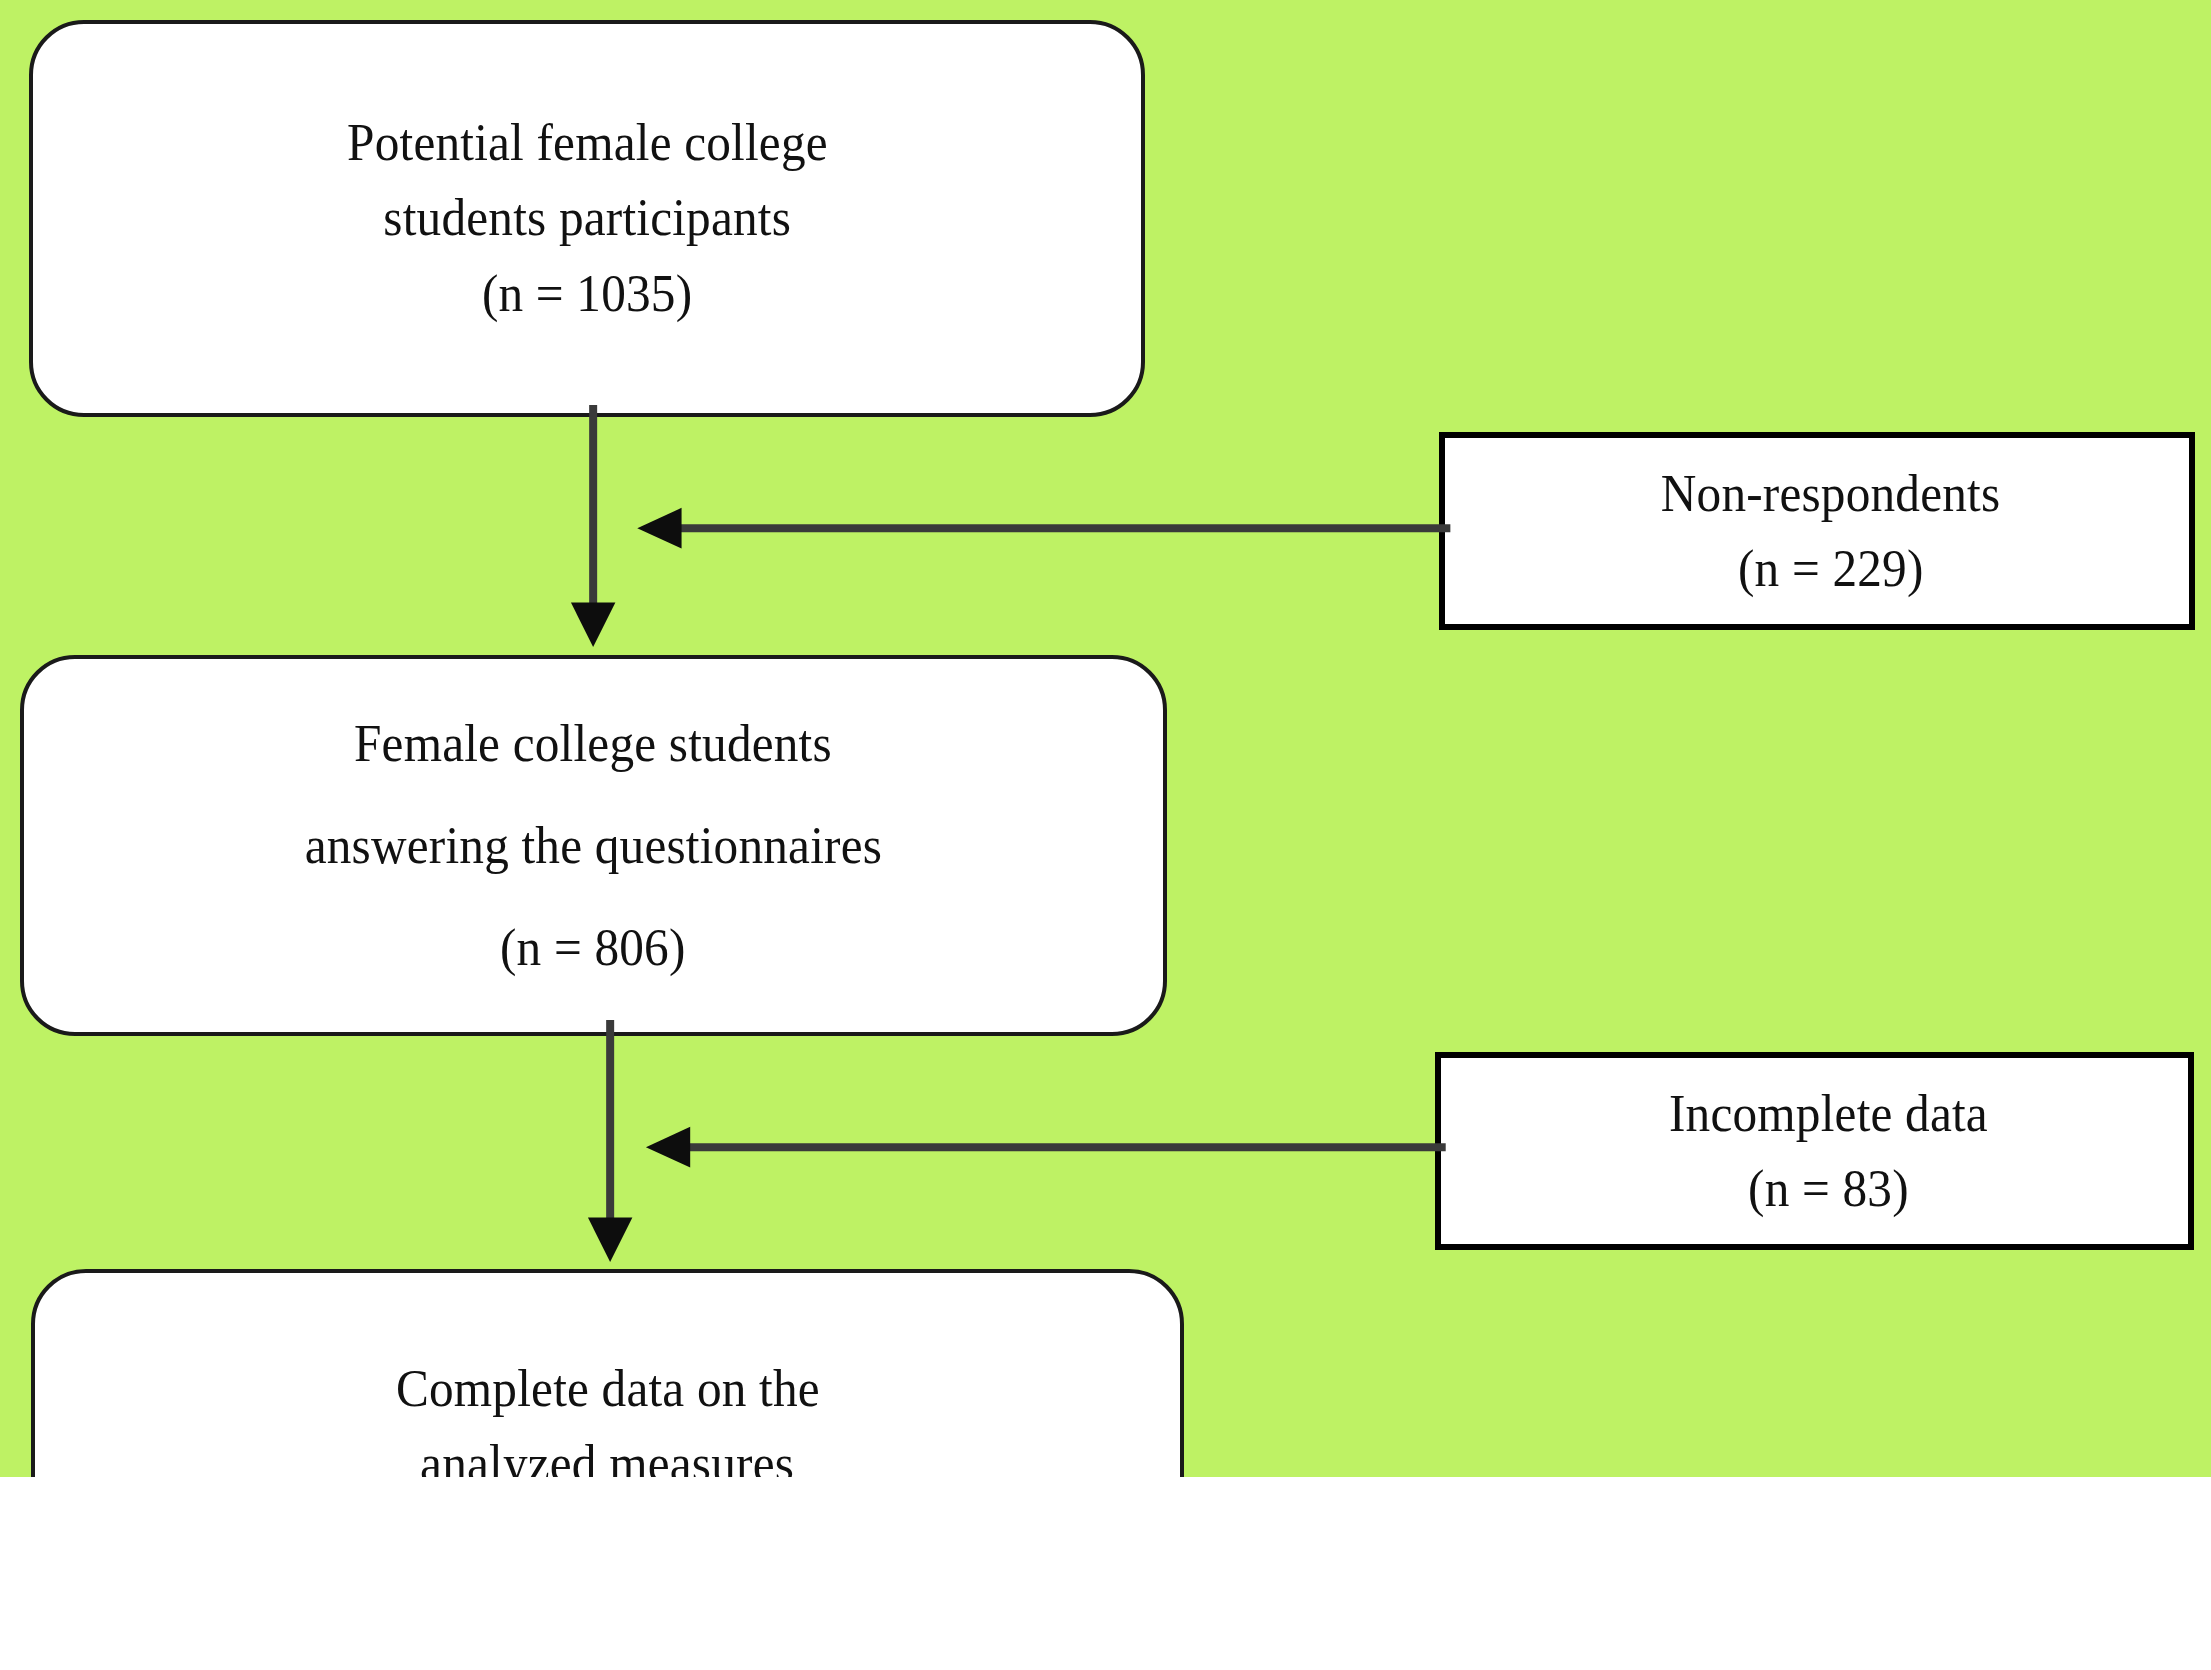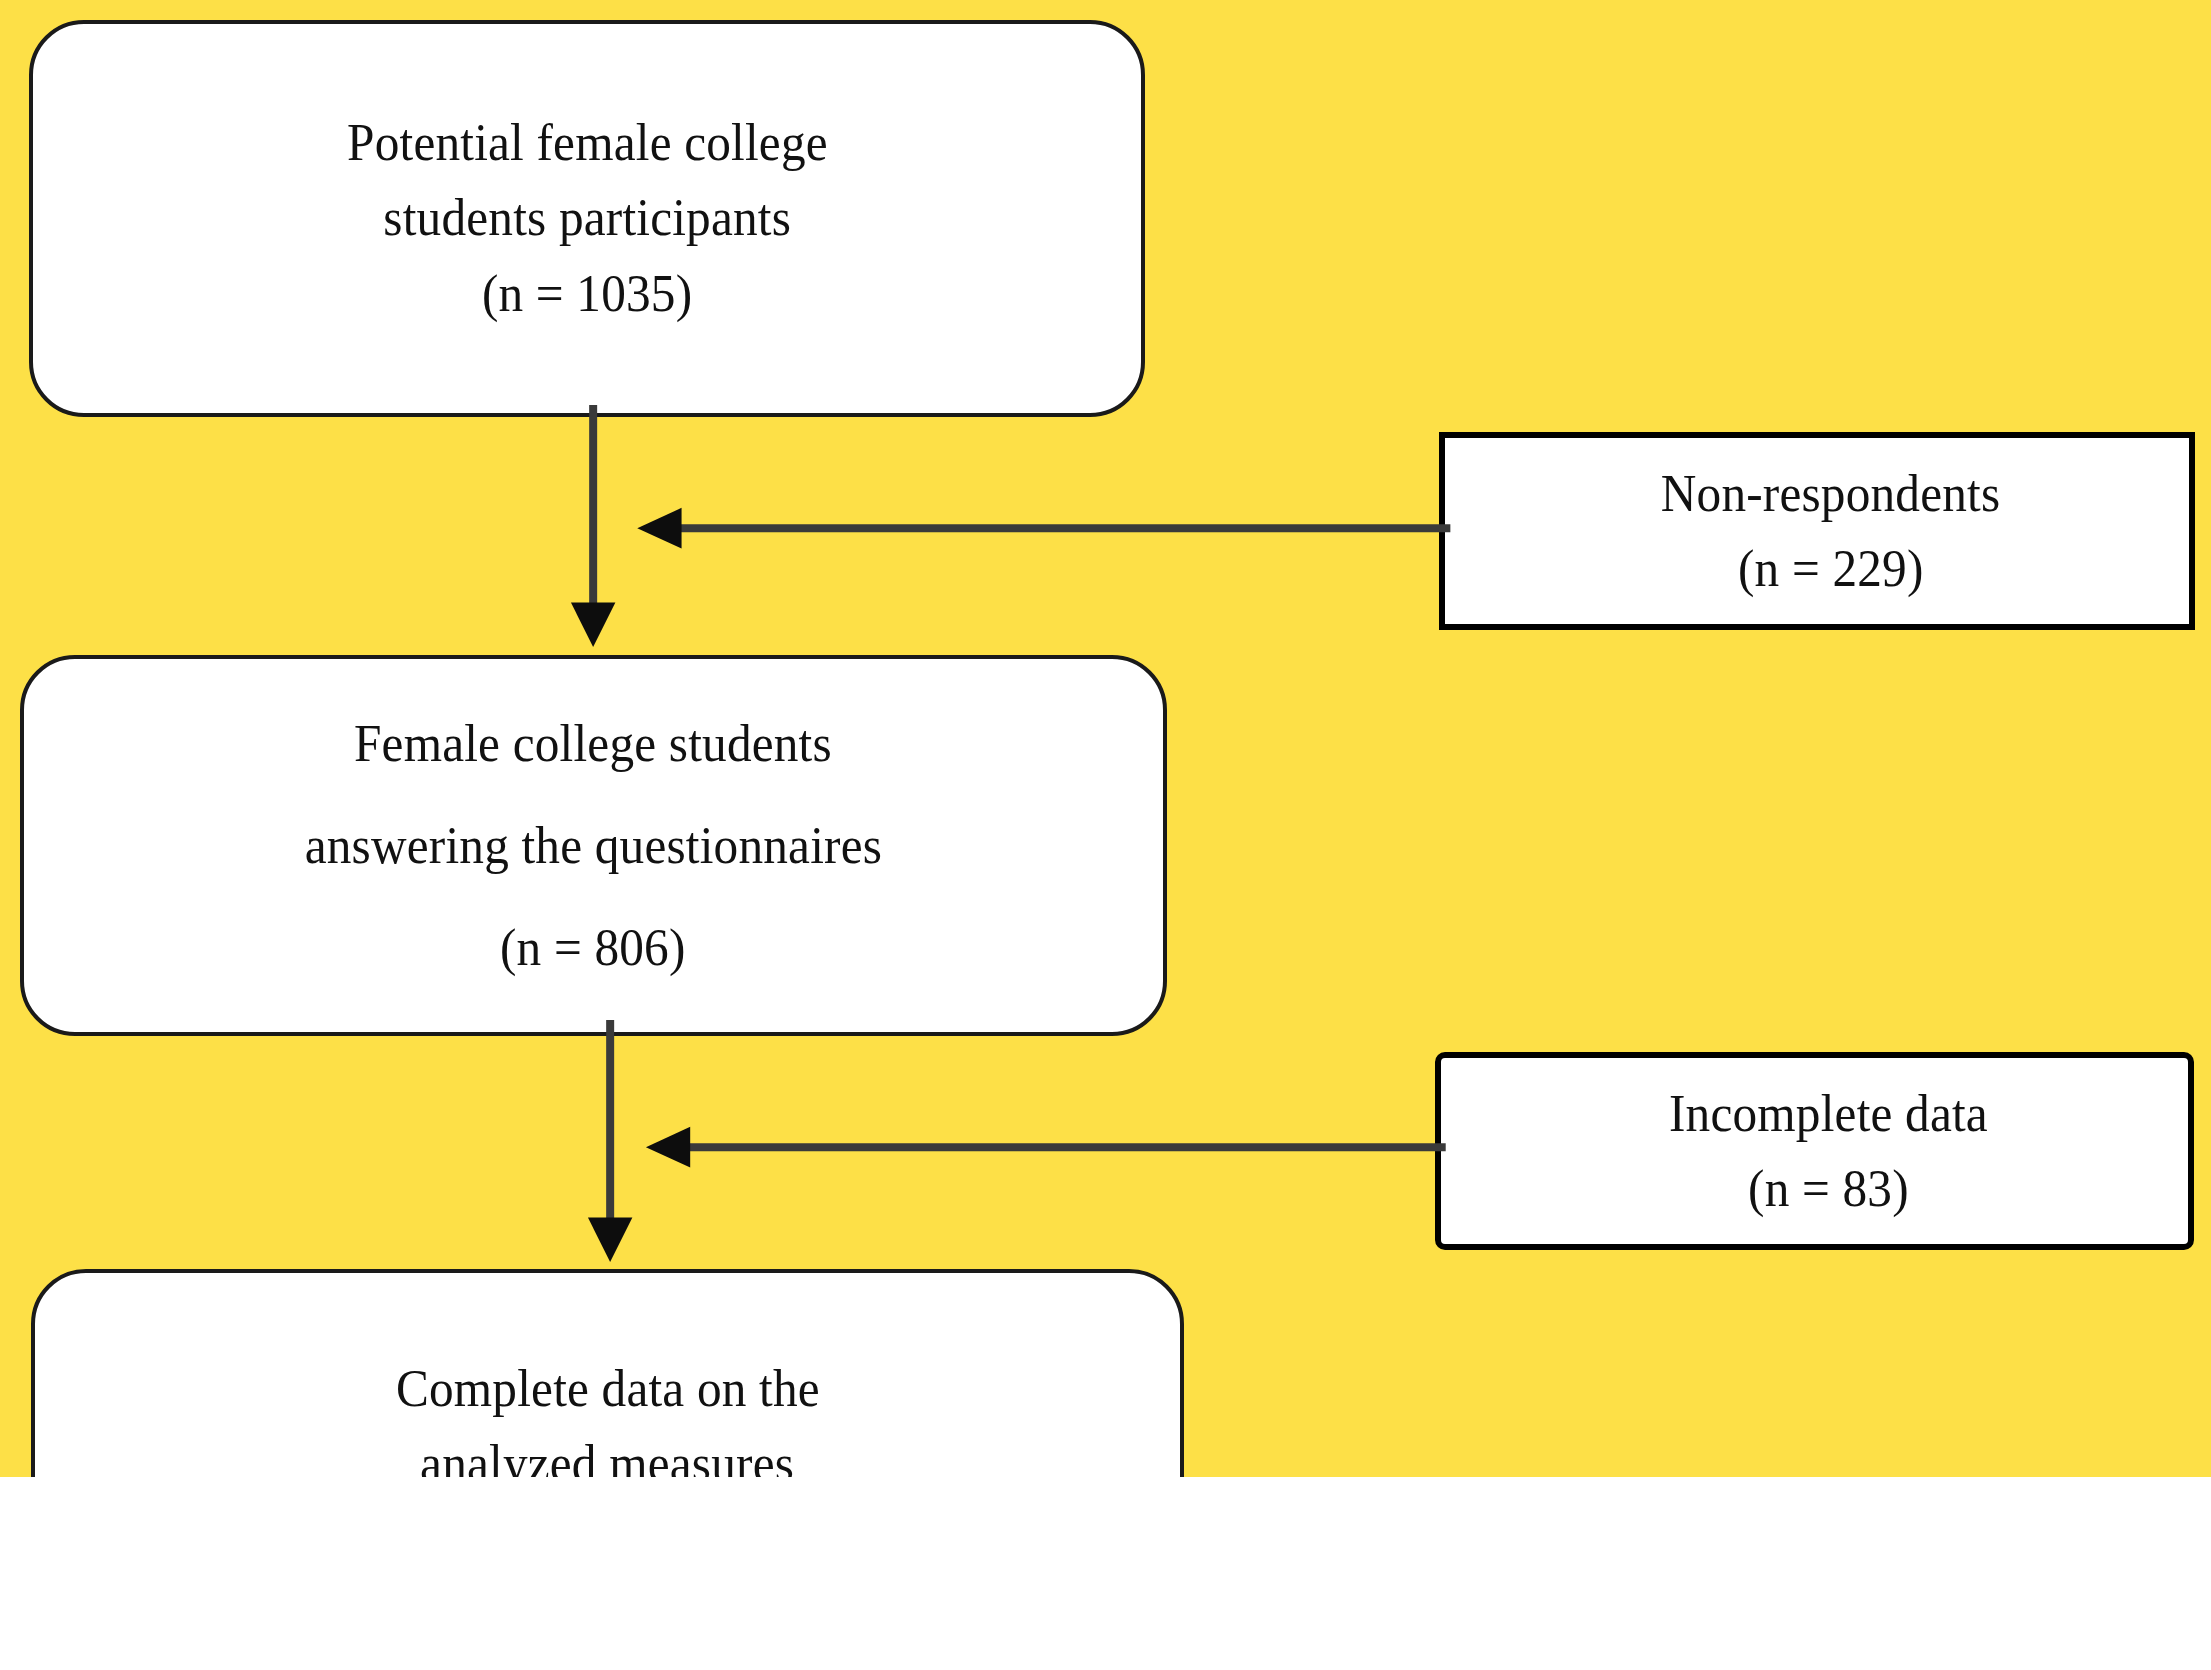--- a/index.html
+++ b/index.html
@@ -4,21 +4,21 @@
 <style>
   html, body {
     margin: 0;
     padding: 0;
     background: #ffffff;
   }
   #stage {
     position: relative;
     width: 2212px;
     height: 1477px;
-    background: #fde047;
+    background: #bef264;
     overflow: hidden;
     font-family: "Liberation Serif", "DejaVu Serif", serif;
   }
 
   
   .node {
     position: absolute;
     box-sizing: border-box;
     background: #ffffff;
     display: flex;
@@ -44,21 +44,21 @@
     line-height: 1.42;
     letter-spacing: 0.2px;
     transform: scaleX(0.93);
   }
 
   
   #node-potential      { left: 29px;   top: 19.6px;   width: 1116px; height: 397px; }
   #node-answering      { left: 19.6px;   top: 655px;  width: 1147px; height: 381px; gap: 27px; }
   #node-complete       { left: 31px;   top: 1269px; width: 1153px; height: 390px; }
   #node-nonrespondents { left: 1439px; top: 432px;  width: 756px;  height: 198px; }
-  #node-incomplete     { left: 1435px; top: 1052px; width: 759px;  height: 198px; border-radius: 10px; }
+  #node-incomplete     { left: 1435px; top: 1052px; width: 759px;  height: 198px; }
 
   
   .conn { position: absolute; overflow: visible; }
   .conn svg { display: block; overflow: visible; }
 
   #conn-1-2 { left: 535px;  top: 405px;  width: 143px; height: 258px; }
   #conn-2-3 { left: 552px;  top: 1020px; width: 143px; height: 258px; }
   #conn-nonresp { left: 624px;  top: 499px;  width: 829px; height: 62px; }
   #conn-incomp  { left: 633px;  top: 1118px; width: 815px; height: 62px; }
 </style>

